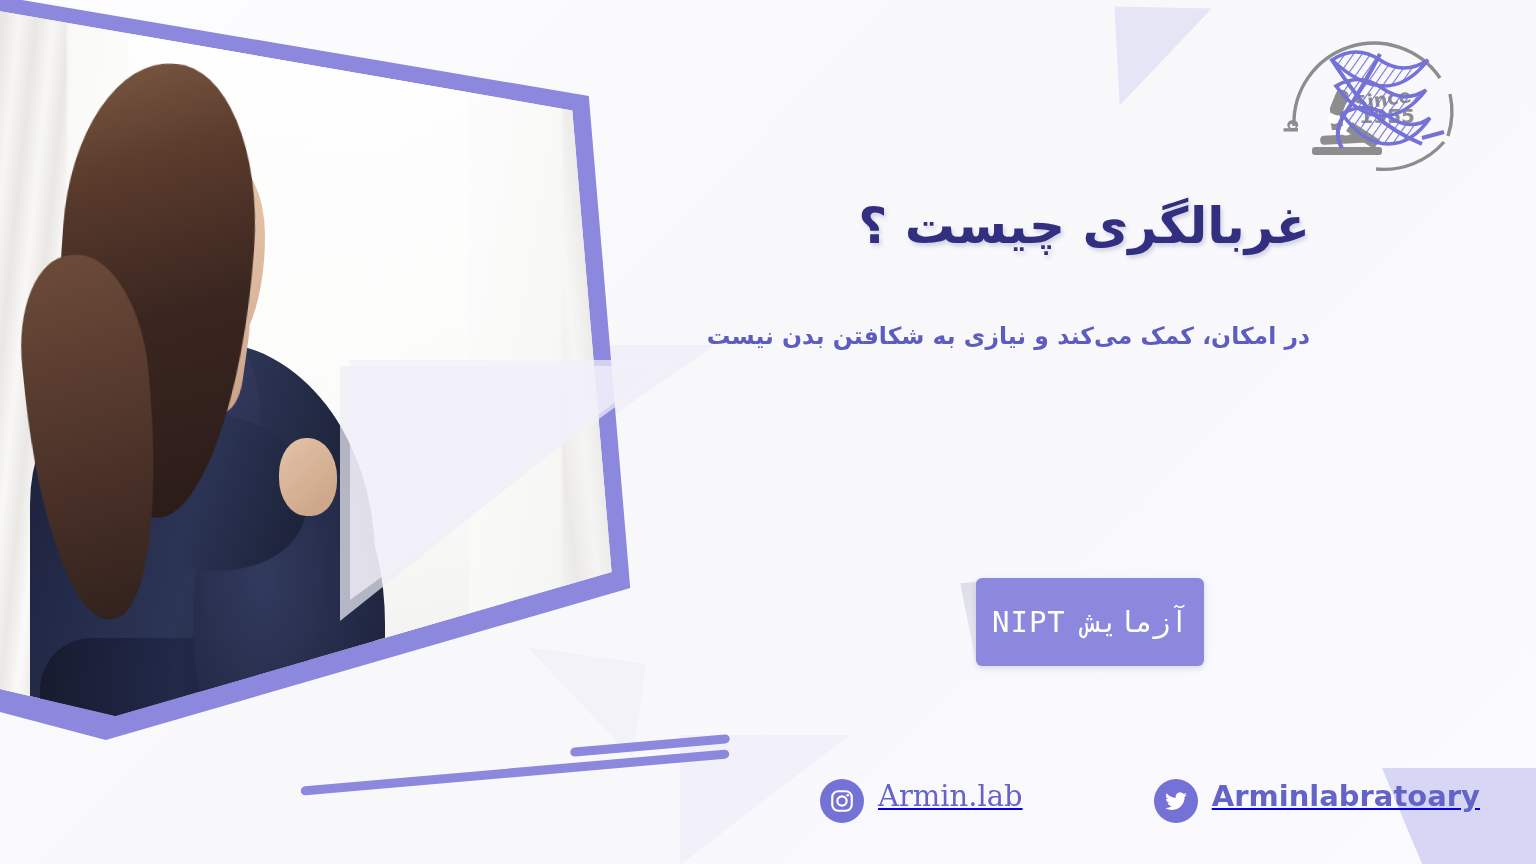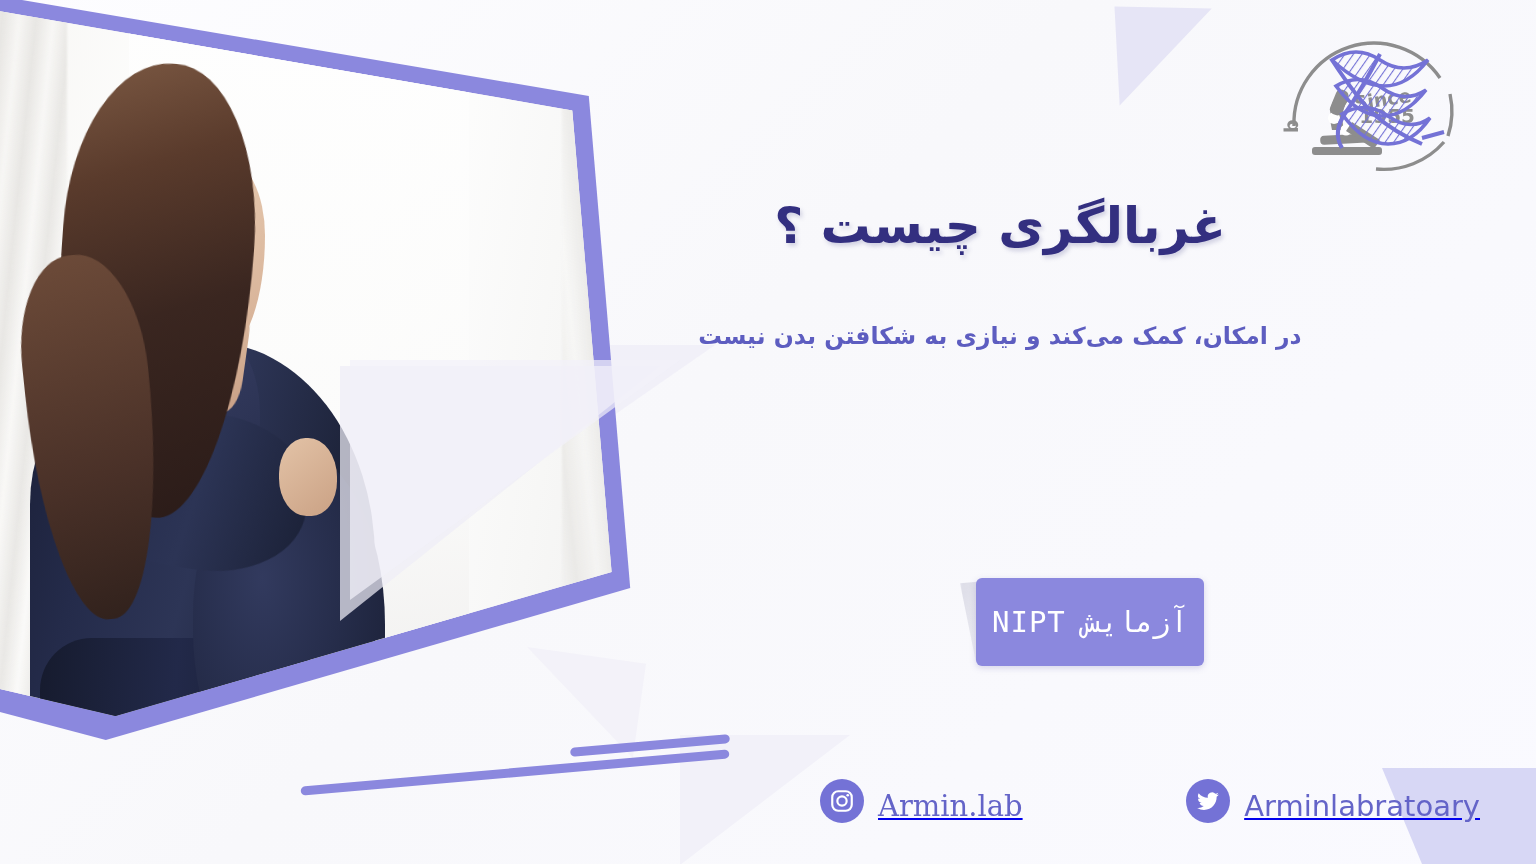--- a/index.html
+++ b/index.html
@@ -195,21 +195,21 @@
 
   
   .logo{
     position:absolute;top:10px;left:1272px;width:236px;height:175px;
   }
   .logo svg{width:100%;height:100%;display:block;}
 
   
   .content{
     position:absolute;top:196px;left:690px;width:620px;
-    text-align:center;direction:rtl;
+    direction:rtl;
   }
   .title{
     margin:0;
     font-size:50px;font-weight:700;color:#332f80;
     letter-spacing:0;line-height:1.2;
     text-shadow:2px 3px 4px rgba(120,120,170,.30);
   }
   .body-copy{
     margin:60px 0 0 0;
     font-size:23.5px;line-height:1.72;font-weight:600;
@@ -238,35 +238,36 @@
     direction:rtl;
   }
 
   
   .social{
     position:absolute;top:770px;left:820px;width:660px;height:62px;
     display:flex;align-items:center;justify-content:space-between;
     direction:ltr;
   }
   .social-item{
-    display:flex;align-items:flex-end;gap:14px;
+    display:flex;align-items:flex-start;gap:14px;
   }
   .social-badge{
     width:44px;height:44px;border-radius:50%;
     background:#7472d6;display:flex;align-items:center;justify-content:center;
     flex:0 0 44px;
   }
   .social-badge svg{width:26px;height:26px;display:block;}
   .social-name{
     font-family:"DejaVu Serif","Liberation Serif",serif;
     font-size:29px;color:#6464c8;white-space:nowrap;
   }
   .social-name.sans{
     font-family:"DejaVu Sans","Liberation Sans",sans-serif;
     font-size:29px;
+    font-weight:bold;
   }
 </style>
 </head>
 <body>
 
 <div class="stage">
 
   <div class="deco tri-top"></div>
   <div class="deco tri-center2"></div>
   <div class="deco tri-low"></div>

